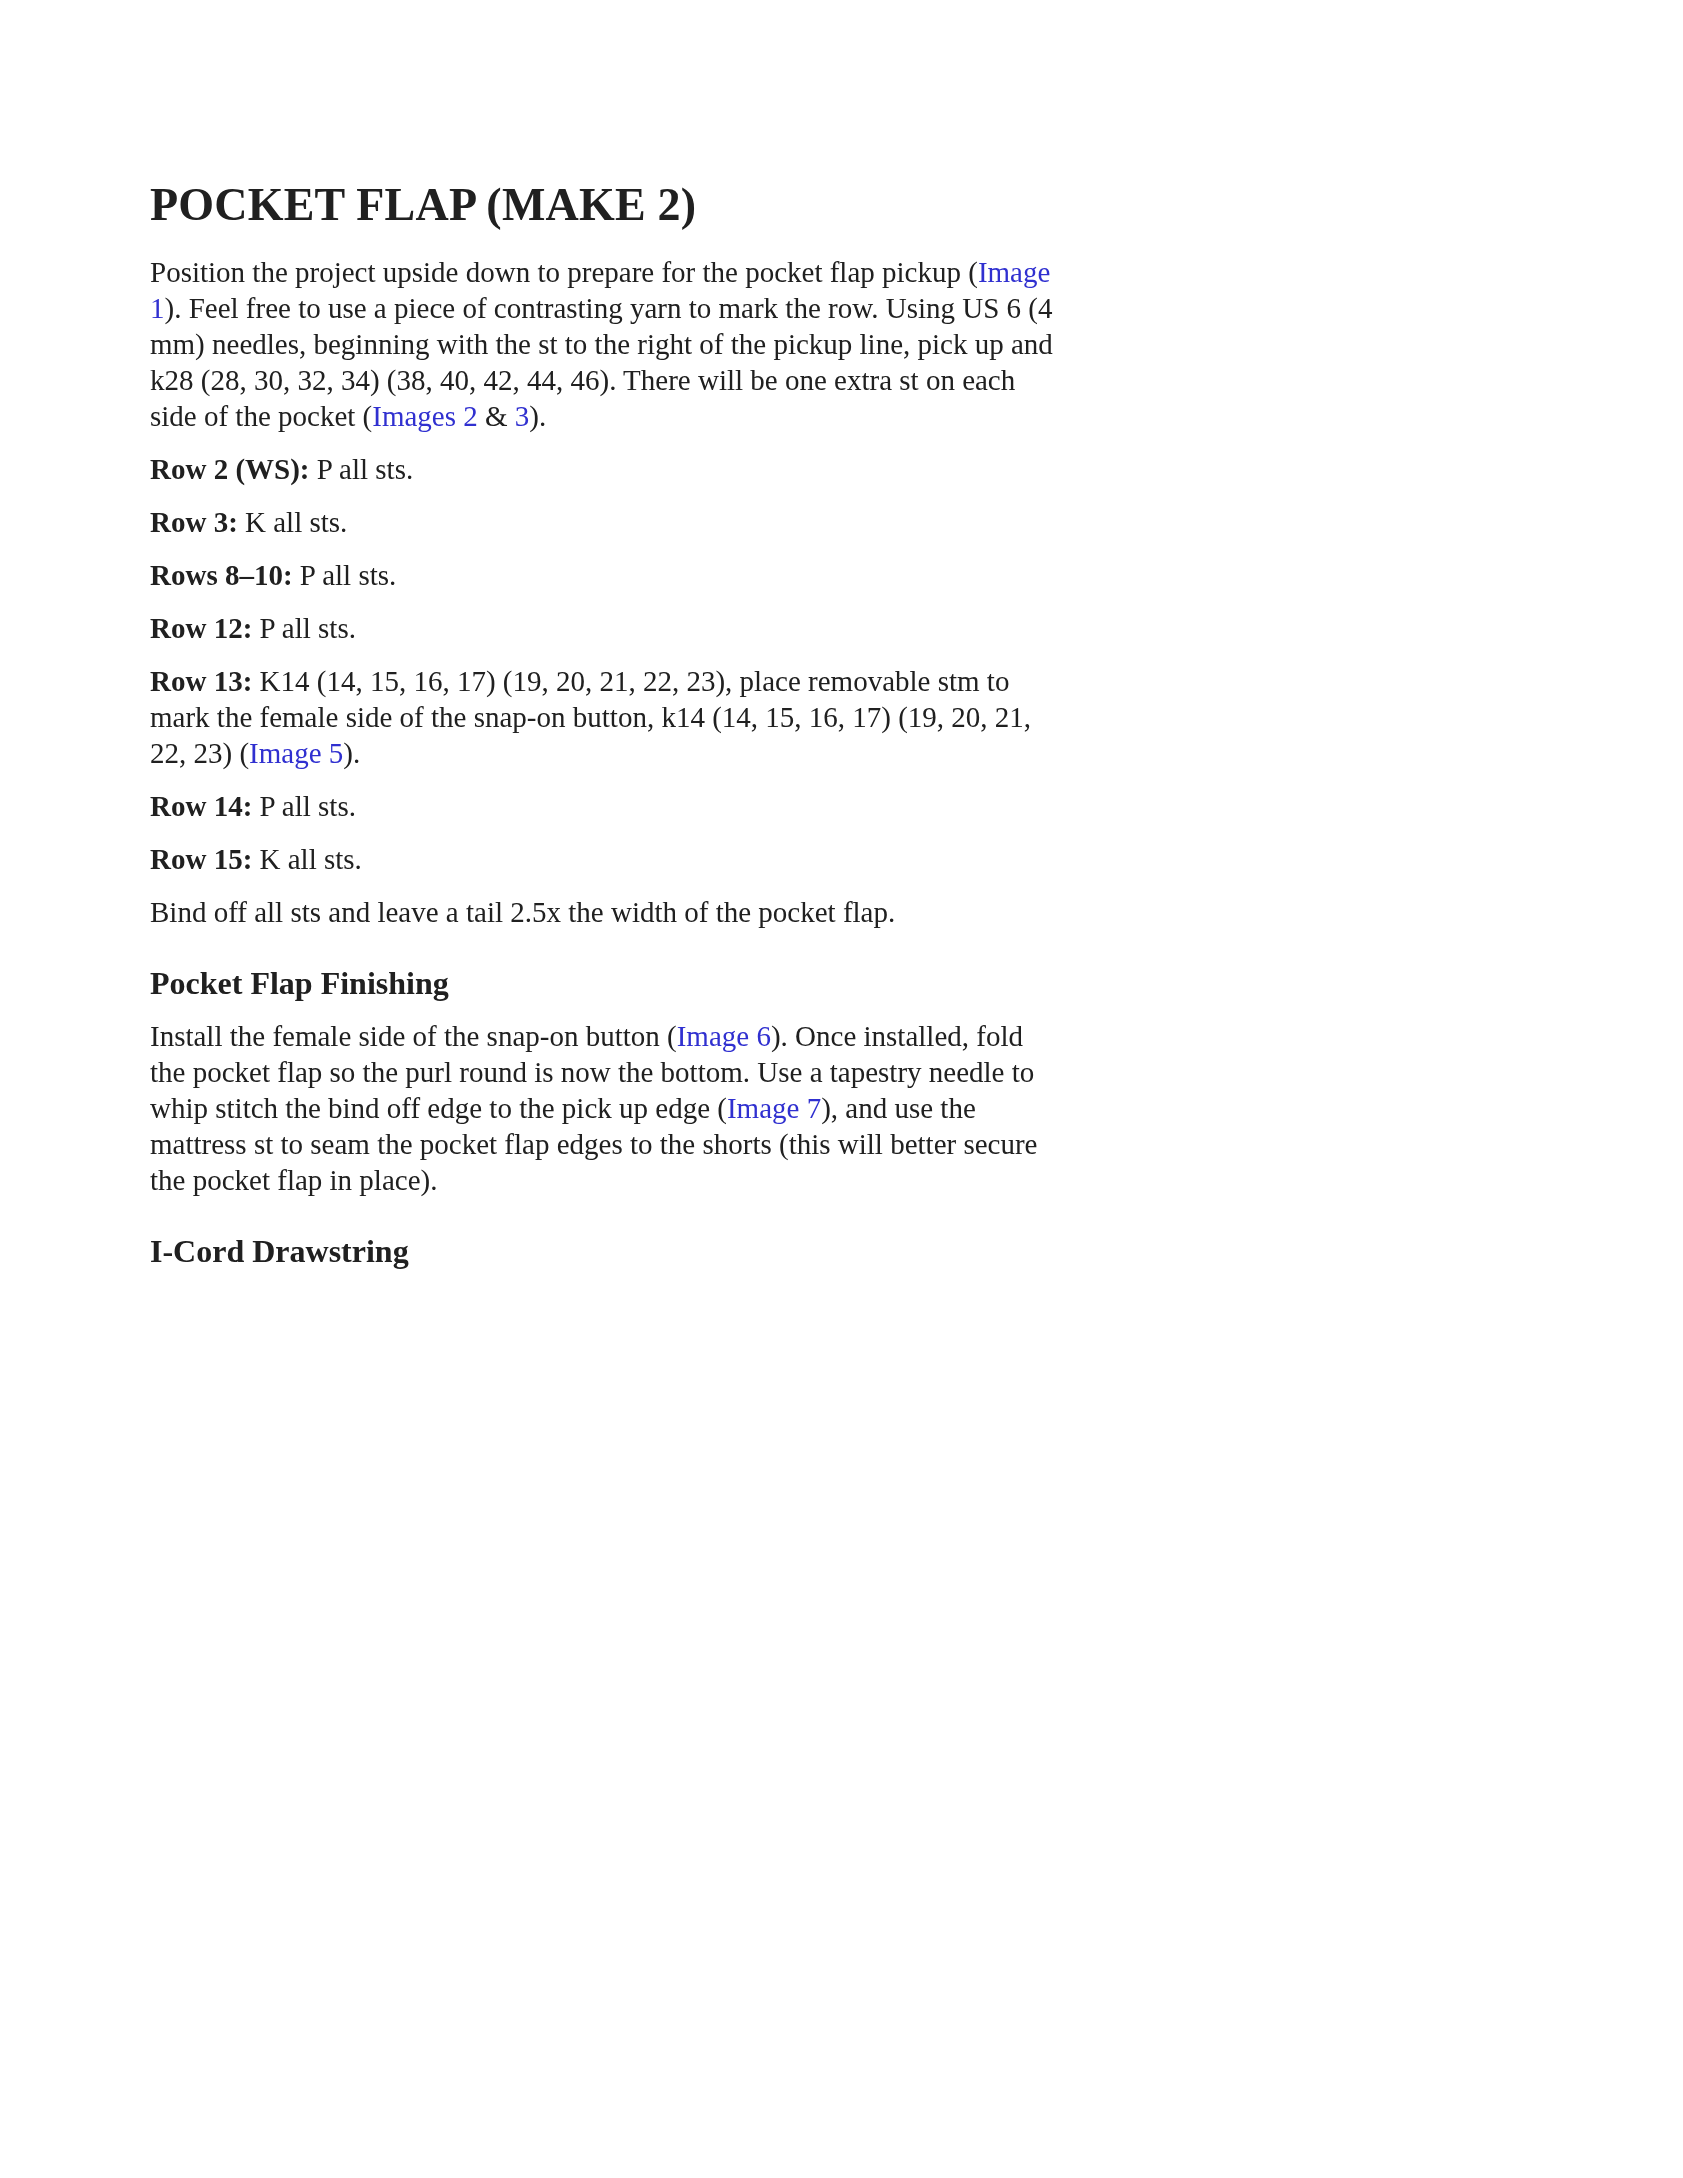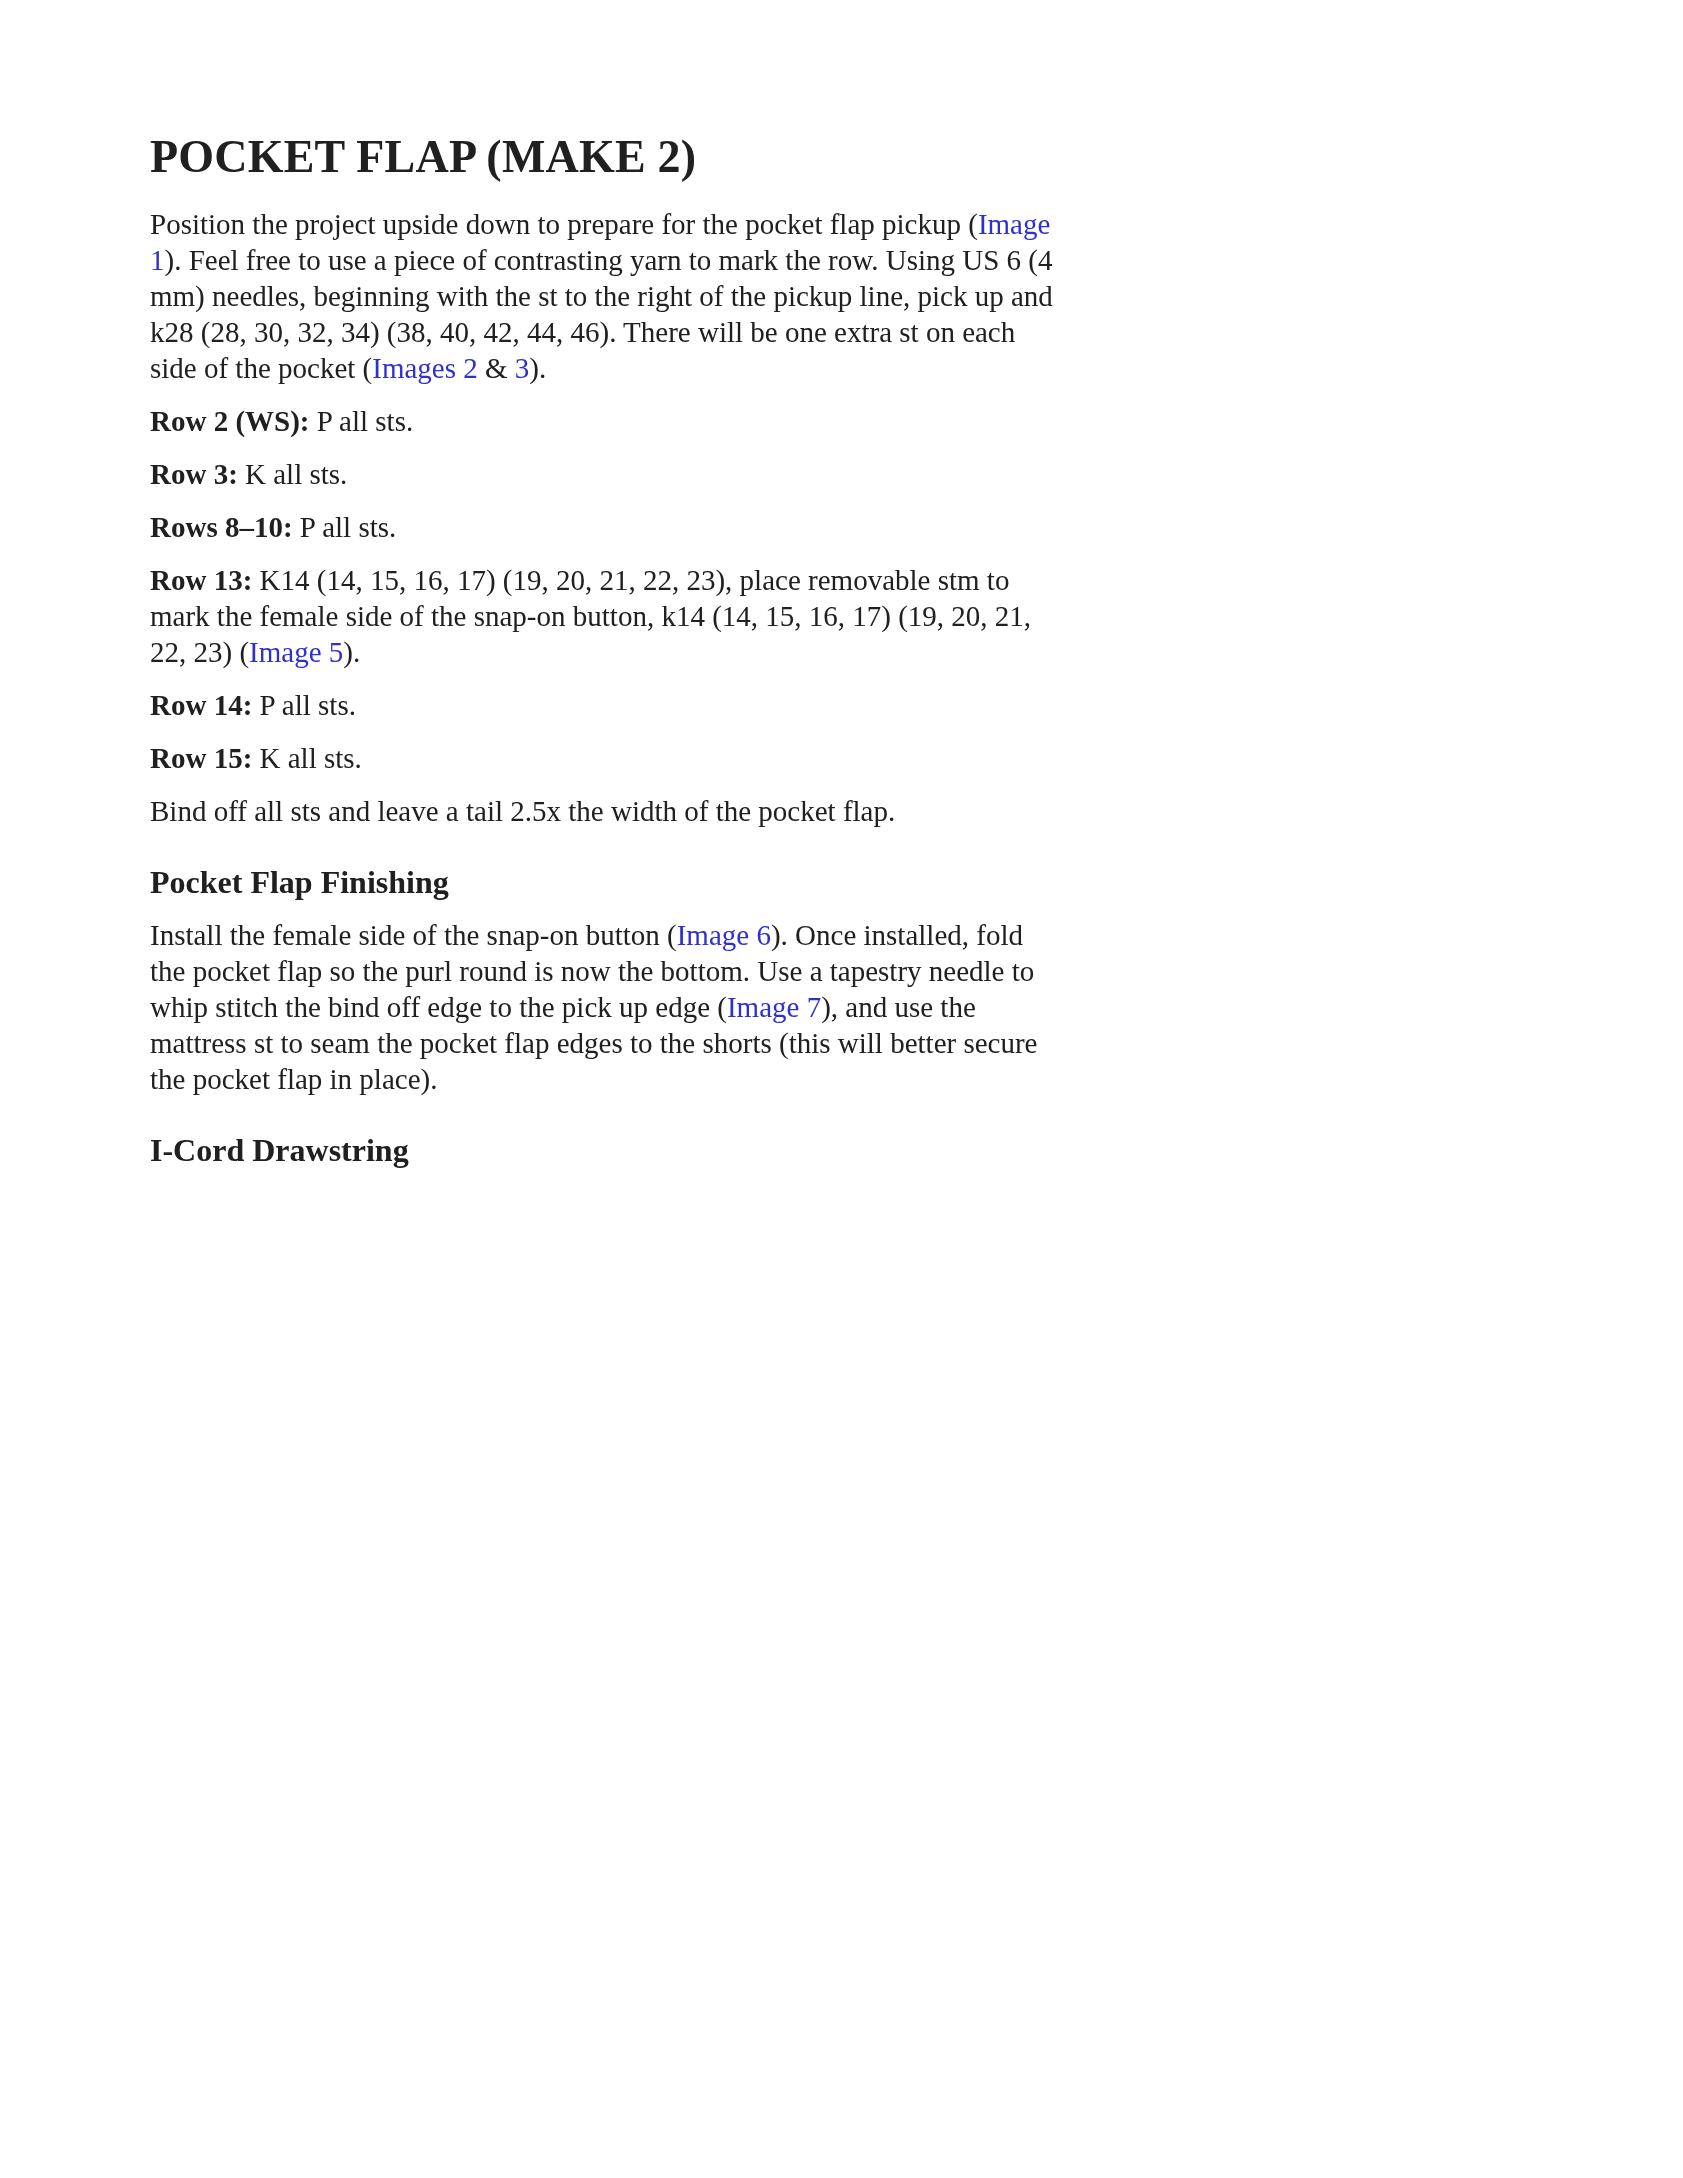--- a/index.html
+++ b/index.html
@@ -1,20 +1,20 @@
 <!DOCTYPE html>
 <html style="--page-bg: #ffffff; --text-color: #202020; --link-color: #3030d0;"><head>
 <meta charset="utf-8">
 <style>
   :root {
     --page-bg: #ffffff;
     --text-color: #202020;
     --link-color: #3030d0;
   }
-  * { box-sizing: border-box; }
+  * { box-sizing: border-box; margin-top: 48px; }
   html, body {
     margin: 0;
     padding: 0;
   }
   body {
     width: 1683px;
     height: 2178px;
     background: var(--page-bg);
     font-family: "Liberation Serif", serif;
     color: var(--text-color);
@@ -57,20 +57,21 @@
 </style>
 </head>
 <body>
 
 <div class="doc-content">
     <h1 class="doc-h1">POCKET FLAP (MAKE 2)</h1>
     <p class="doc-p"><span>Position the project upside down to prepare for the pocket flap pickup (</span><a class="doc-link">Image 1</a><span>). Feel free to use a piece of contrasting yarn to mark the row. Using US 6 (4 mm) needles, beginning with the st to the right of the pickup line, pick up and k28 (28, 30, 32, 34) (38, 40, 42, 44, 46). There will be one extra st on each side of the pocket (</span><a class="doc-link">Images 2</a><span> &amp; </span><a class="doc-link">3</a><span>).</span></p>
     <p class="doc-p"><strong>Row 2 (WS):</strong><span> P all sts.</span></p>
     <p class="doc-p"><strong>Row 3:</strong><span> K all sts.</span></p>
     <p class="doc-p"><strong>Rows 8–10:</strong><span> P all sts.</span></p>
+    <p class="doc-p"><strong>Row 12:</strong><span> P all sts.</span></p>
     <p class="doc-p"><strong>Row 13:</strong><span> K14 (14, 15, 16, 17) (19, 20, 21, 22, 23), place removable stm to mark the female side of the snap-on button, k14 (14, 15, 16, 17) (19, 20, 21, 22, 23) (</span><a class="doc-link">Image 5</a><span>).</span></p>
     <p class="doc-p"><strong>Row 14:</strong><span> P all sts.</span></p>
     <p class="doc-p"><strong>Row 15:</strong><span> K all sts.</span></p>
     <p class="doc-p"><span>Bind off all sts and leave a tail 2.5x the width of the pocket flap.</span></p>
     <h2 class="doc-h2">Pocket Flap Finishing</h2>
     <p class="doc-p"><span>Install the female side of the snap-on button (</span><a class="doc-link">Image 6</a><span>). Once installed, fold the pocket flap so the purl round is now the bottom. Use a tapestry needle to whip stitch the bind off edge to the pick up edge (</span><a class="doc-link">Image 7</a><span>), and use the mattress st to seam the pocket flap edges to the shorts (this will better secure the pocket flap in place).</span></p>
     <h2 class="doc-h2">I-Cord Drawstring</h2>
   </div>
 
 

